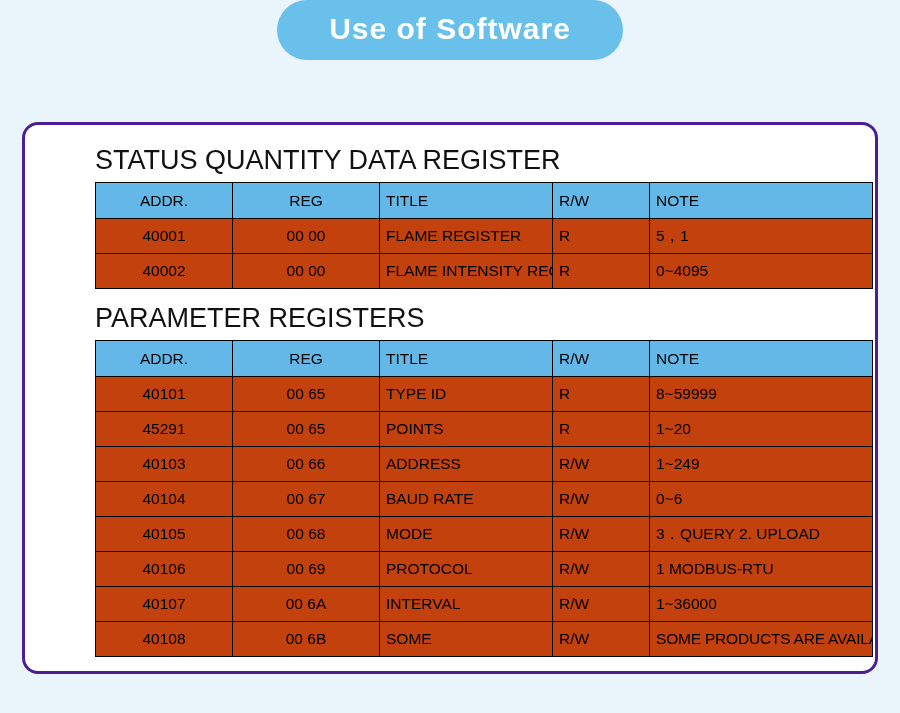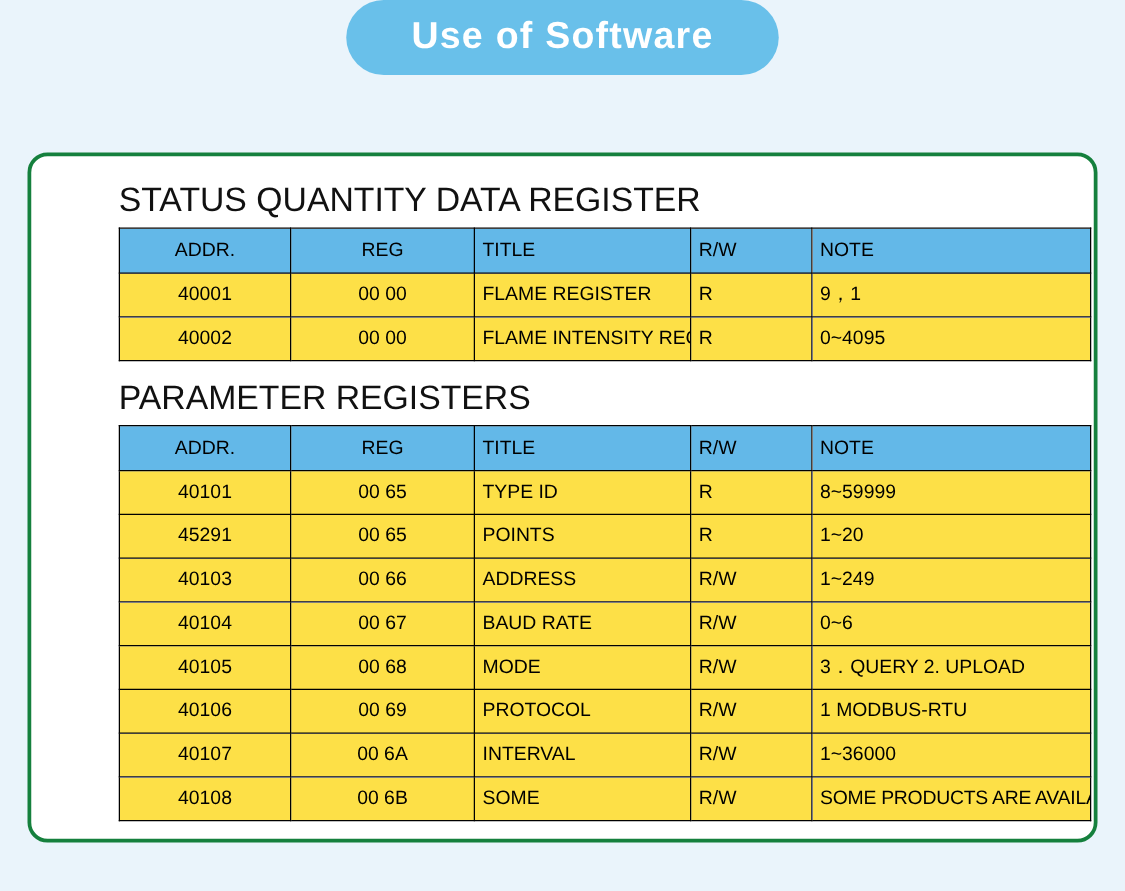--- a/index.html
+++ b/index.html
@@ -37,21 +37,21 @@
   }
 
   
   .panel {
     position: absolute;
     left: 22px;
     top: 122px;
     width: 856px;
     height: 552px;
     box-sizing: border-box;
-    border: 3px solid #15803d;
+    border: 3px solid #4c1d95;
     border-radius: 16px;
     background: #ffffff;
   }
   .panel-inner {
     padding: 16px 28px 0 70px;
   }
 
   .section-title {
     font-size: 27px;
     color: #111111;
@@ -81,21 +81,21 @@
     overflow: hidden;
     white-space: nowrap;
   }
   table.reg thead th {
     background: #63b8e8;
     color: #000000;
     height: 27px;
   }
   table.reg tbody td {
     height: 26px;
-    background: #fde047;
+    background: #c2410c;
   }
   
   .c-addr  { width: 124px; text-align: center; }
   .c-reg   { width: 134px; text-align: center; margin-left: 20px; }
   .c-title { width: 160px; text-align: left; }
   .c-rw    { width: 84px;  text-align: left; }
   .c-note  { width: 210px; text-align: left; }
 
   thead .c-title, thead .c-rw, thead .c-note { text-align: left; }
 
@@ -135,21 +135,21 @@
             <th class="c-rw">R/W</th>
             <th class="c-note">NOTE</th>
           </tr>
         </thead>
         <tbody>
           <tr>
             <td class="c-addr">40001</td>
             <td class="c-reg">00  00</td>
             <td class="c-title">FLAME REGISTER</td>
             <td class="c-rw">R</td>
-            <td class="c-note">9，1</td>
+            <td class="c-note">5，1</td>
           </tr>
           <tr class="tall">
             <td class="c-addr">40002</td>
             <td class="c-reg">00  00</td>
             <td class="c-title cell-wrap">FLAME INTENSITY REGISTER</td>
             <td class="c-rw">R</td>
             <td class="c-note">0~4095</td>
           </tr>
         </tbody>
       </table>

